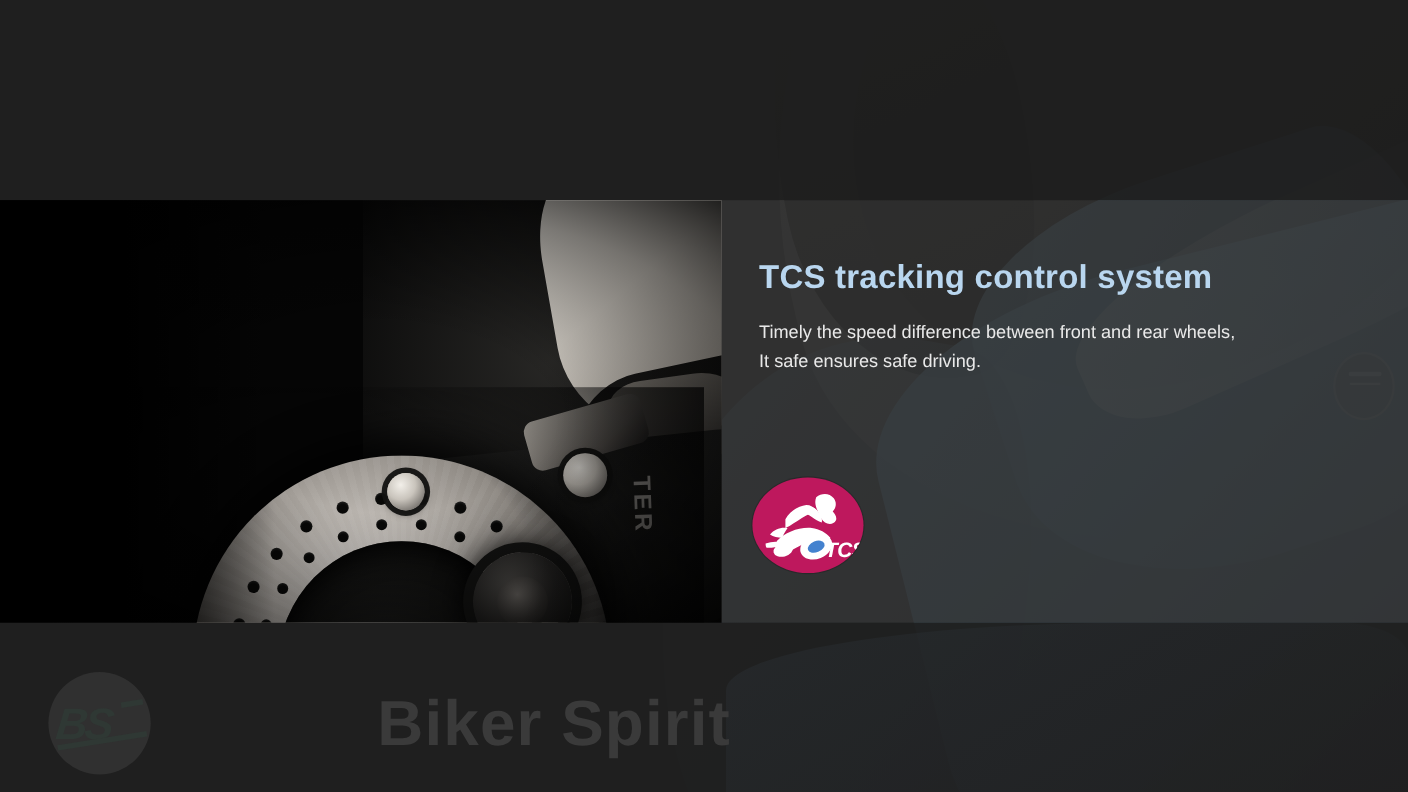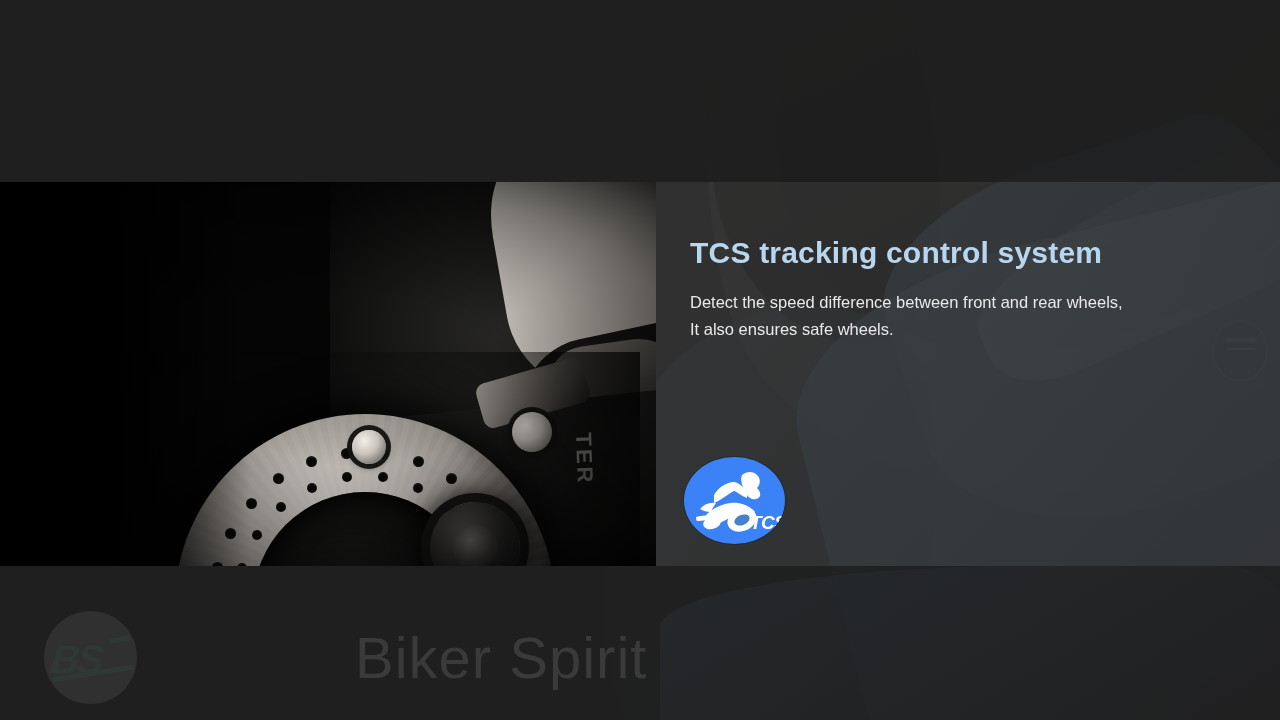--- a/index.html
+++ b/index.html
@@ -214,24 +214,24 @@
   .panel-body{
     position:absolute; left:34px; top:107px;
     color:#e9e9e9;
     font-size:16.5px;
     line-height:26.5px;
   }
   .panel-body div{ white-space:nowrap; }
 
   
   .tcs-badge{
-    position:absolute; left:684px; top:457px;
+    position:absolute; left:684px; top:434px;
     width:101px; height:87px;
     border-radius:50%;
-    background:#3b82f6;
+    background:#be185d;
     box-shadow:0 0 0 1px rgba(0,0,0,.18);
     overflow:hidden;
   }
   .tcs-badge svg{ position:absolute; left:0; top:0; }
 
   
   .bs-logo{
     position:absolute; left:44px; top:611px;
     width:93px; height:93px;
     border-radius:50%;
@@ -247,22 +247,22 @@
   }
   .bs-logo .bs-slash{
     position:absolute; left:8px; top:60px; width:82px; height:5px;
     background:#2f3834; transform:rotate(-9deg);
   }
   .bs-logo .bs-tick{
     position:absolute; left:66px; top:26px; width:20px; height:5px;
     background:#2f3834; transform:rotate(-9deg);
   }
   .brand-text{
-    position:absolute; left:355px; top:624px;
-    font-size:58px; font-weight:normal;
+    position:absolute; left:343px; top:624px;
+    font-size:58px; font-weight:bold;
     color:#3a3a3a;
     letter-spacing:1px;
     white-space:nowrap;
   }
   .foot-shadow{
     position:absolute; left:660px; top:566px; width:620px; height:154px;
     background:linear-gradient(150deg,rgba(46,52,58,.40),rgba(24,26,28,.06));
     border-radius:60% 10% 0 0 / 40% 20% 0 0;
     pointer-events:none;
   }
@@ -325,22 +325,22 @@
     <div class="ph-bolt b2"></div>
     <div class="rim-shadow"></div>
     <div class="ph-tyre-txt">TER</div>
     <div class="ph-darkleft"></div>
     <div class="ph-vignette"></div>
   </div>
 
   <div class="panel">
     <div class="panel-title">TCS tracking control system</div>
     <div class="panel-body">
-      <div>Detect the speed difference between front and rear wheels,</div>
-      <div>It also ensures safe wheels.</div>
+      <div>Timely the speed difference between front and rear wheels,</div>
+      <div>It safe ensures safe driving.</div>
     </div>
   </div>
 
   <div class="tcs-badge">
     <svg width="101" height="87" viewBox="0 0 101 87" aria-hidden="true">
       <g fill="#ffffff">
 
         <path d="M58 18 c5 -4 12 -4 16 1 c3 4 2 9 -1 12 c2 2 4 5 3 8 c-2 4 -7 4 -10 2 c-3 -2 -5 -6 -6 -9 c-2 -4 -4 -9 -2 -14z"></path>
 
         <path d="M44 28 c5 -3 11 -2 15 2 c3 3 5 7 4 11 c-3 -1 -6 -3 -9 -5 c-3 -2 -7 -4 -10 -4z"></path>

